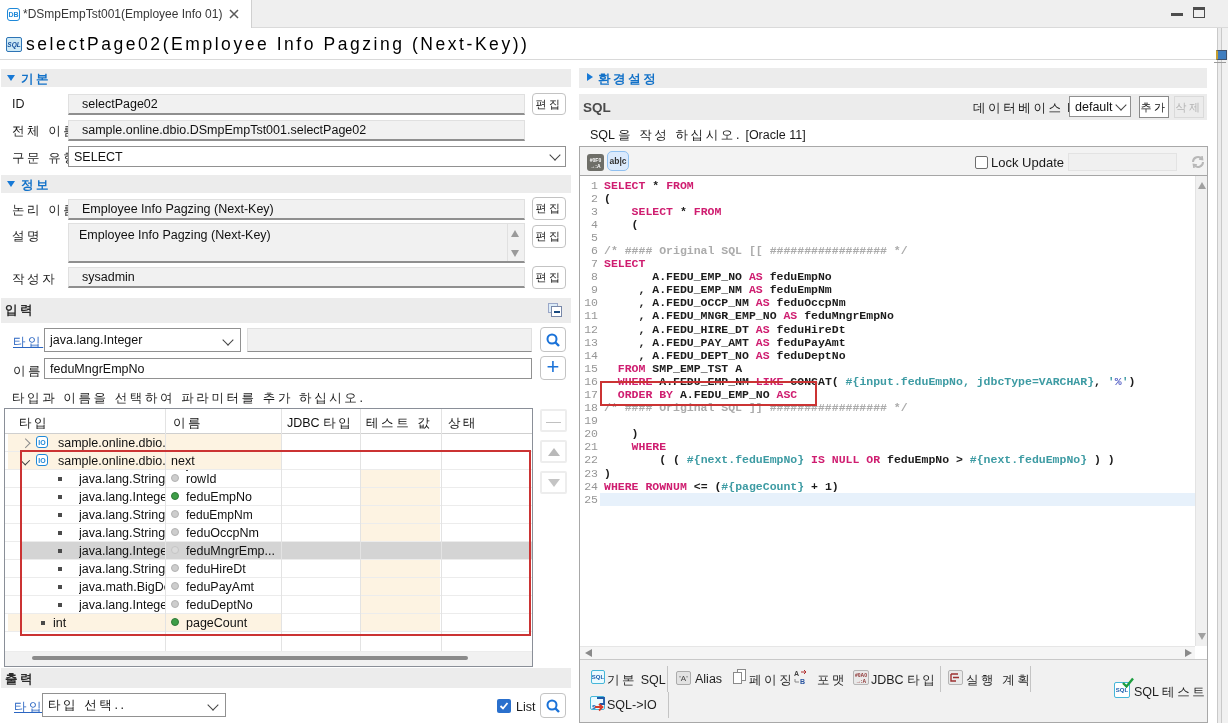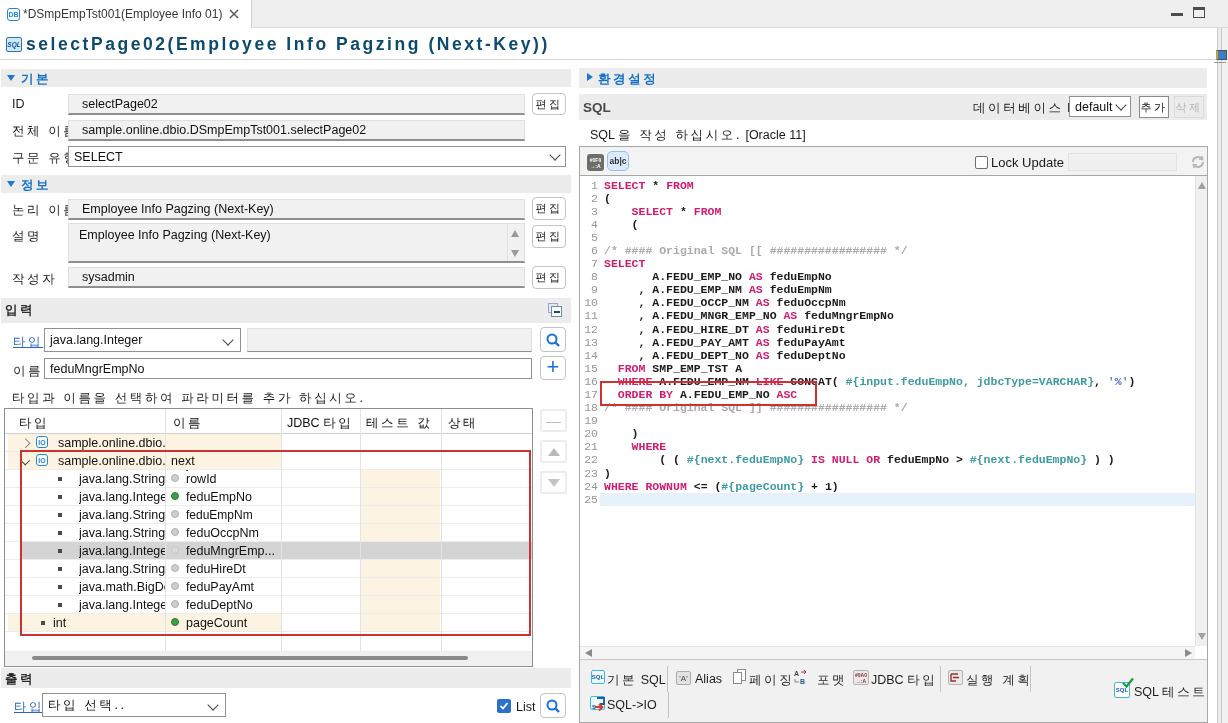--- a/index.html
+++ b/index.html
@@ -27,21 +27,21 @@
 <div class="abs" style="left:0;top:0;width:252px;height:28px;background:#fff;border-right:1px solid #d0d0d0"></div>
 <div class="abs ioic" style="left:7px;top:8px">DB</div>
 <div class="abs" style="left:23px;top:7px;font-size:12px;color:#383838">*DSmpEmpTst001(Employee Info 01)</div>
 <svg class="abs" style="left:228px;top:8px" width="12" height="12">
     <path d="M2 2 L10 10 M10 2 L2 10" stroke="#5a5a5a" stroke-width="1.5"></path>
   </svg>
 <div class="abs" style="left:1171px;top:13px;width:12px;height:3px;background:#4d4d4d"></div>
 <div class="abs" style="left:1193px;top:7px;width:12px;height:11px;border:1px solid #4d4d4d;border-top:3px solid #4d4d4d"></div>
 
 <div class="abs" style="left:6px;top:37px;width:16px;height:15px;background:#cde9f6;border:1px solid #2e74b5;border-radius:2px;color:#15519c;font-size:6.5px;font-weight:bold;font-style:italic;display:flex;align-items:center;justify-content:center">SQL</div>
-<div class="abs" style="left:26px;top:34px;font-size:17.5px;font-weight:bold;letter-spacing:2.55px;color:#0c4a6e">selectPage02(Employee Info Pagzing (Next-Key))</div>
+<div class="abs" style="left:26px;top:34px;font-size:17.5px;font-weight:normal;letter-spacing:2.55px;color:#000000">selectPage02(Employee Info Pagzing (Next-Key))</div>
 <div class="abs" style="left:0;top:59px;width:1228px;height:1px;background:#d9d9d9"></div>
 
 <div class="abs band" style="left:1px;top:69px;width:570px;height:18px"></div>
 <div class="abs tri-d" style="left:7px;top:75px"></div>
 <div class="abs bandt" style="left:21px;top:71px"><span class="k">기본</span></div>
 <div class="abs lbl" style="left:12px;top:97px">ID</div>
 <div class="abs ro" style="left:68px;top:94px;width:457px;height:21px">selectPage02</div>
 <div class="abs btn" style="left:532px;top:93px;width:34px;height:22px">
     <span class="k">편집</span>
   </div>

